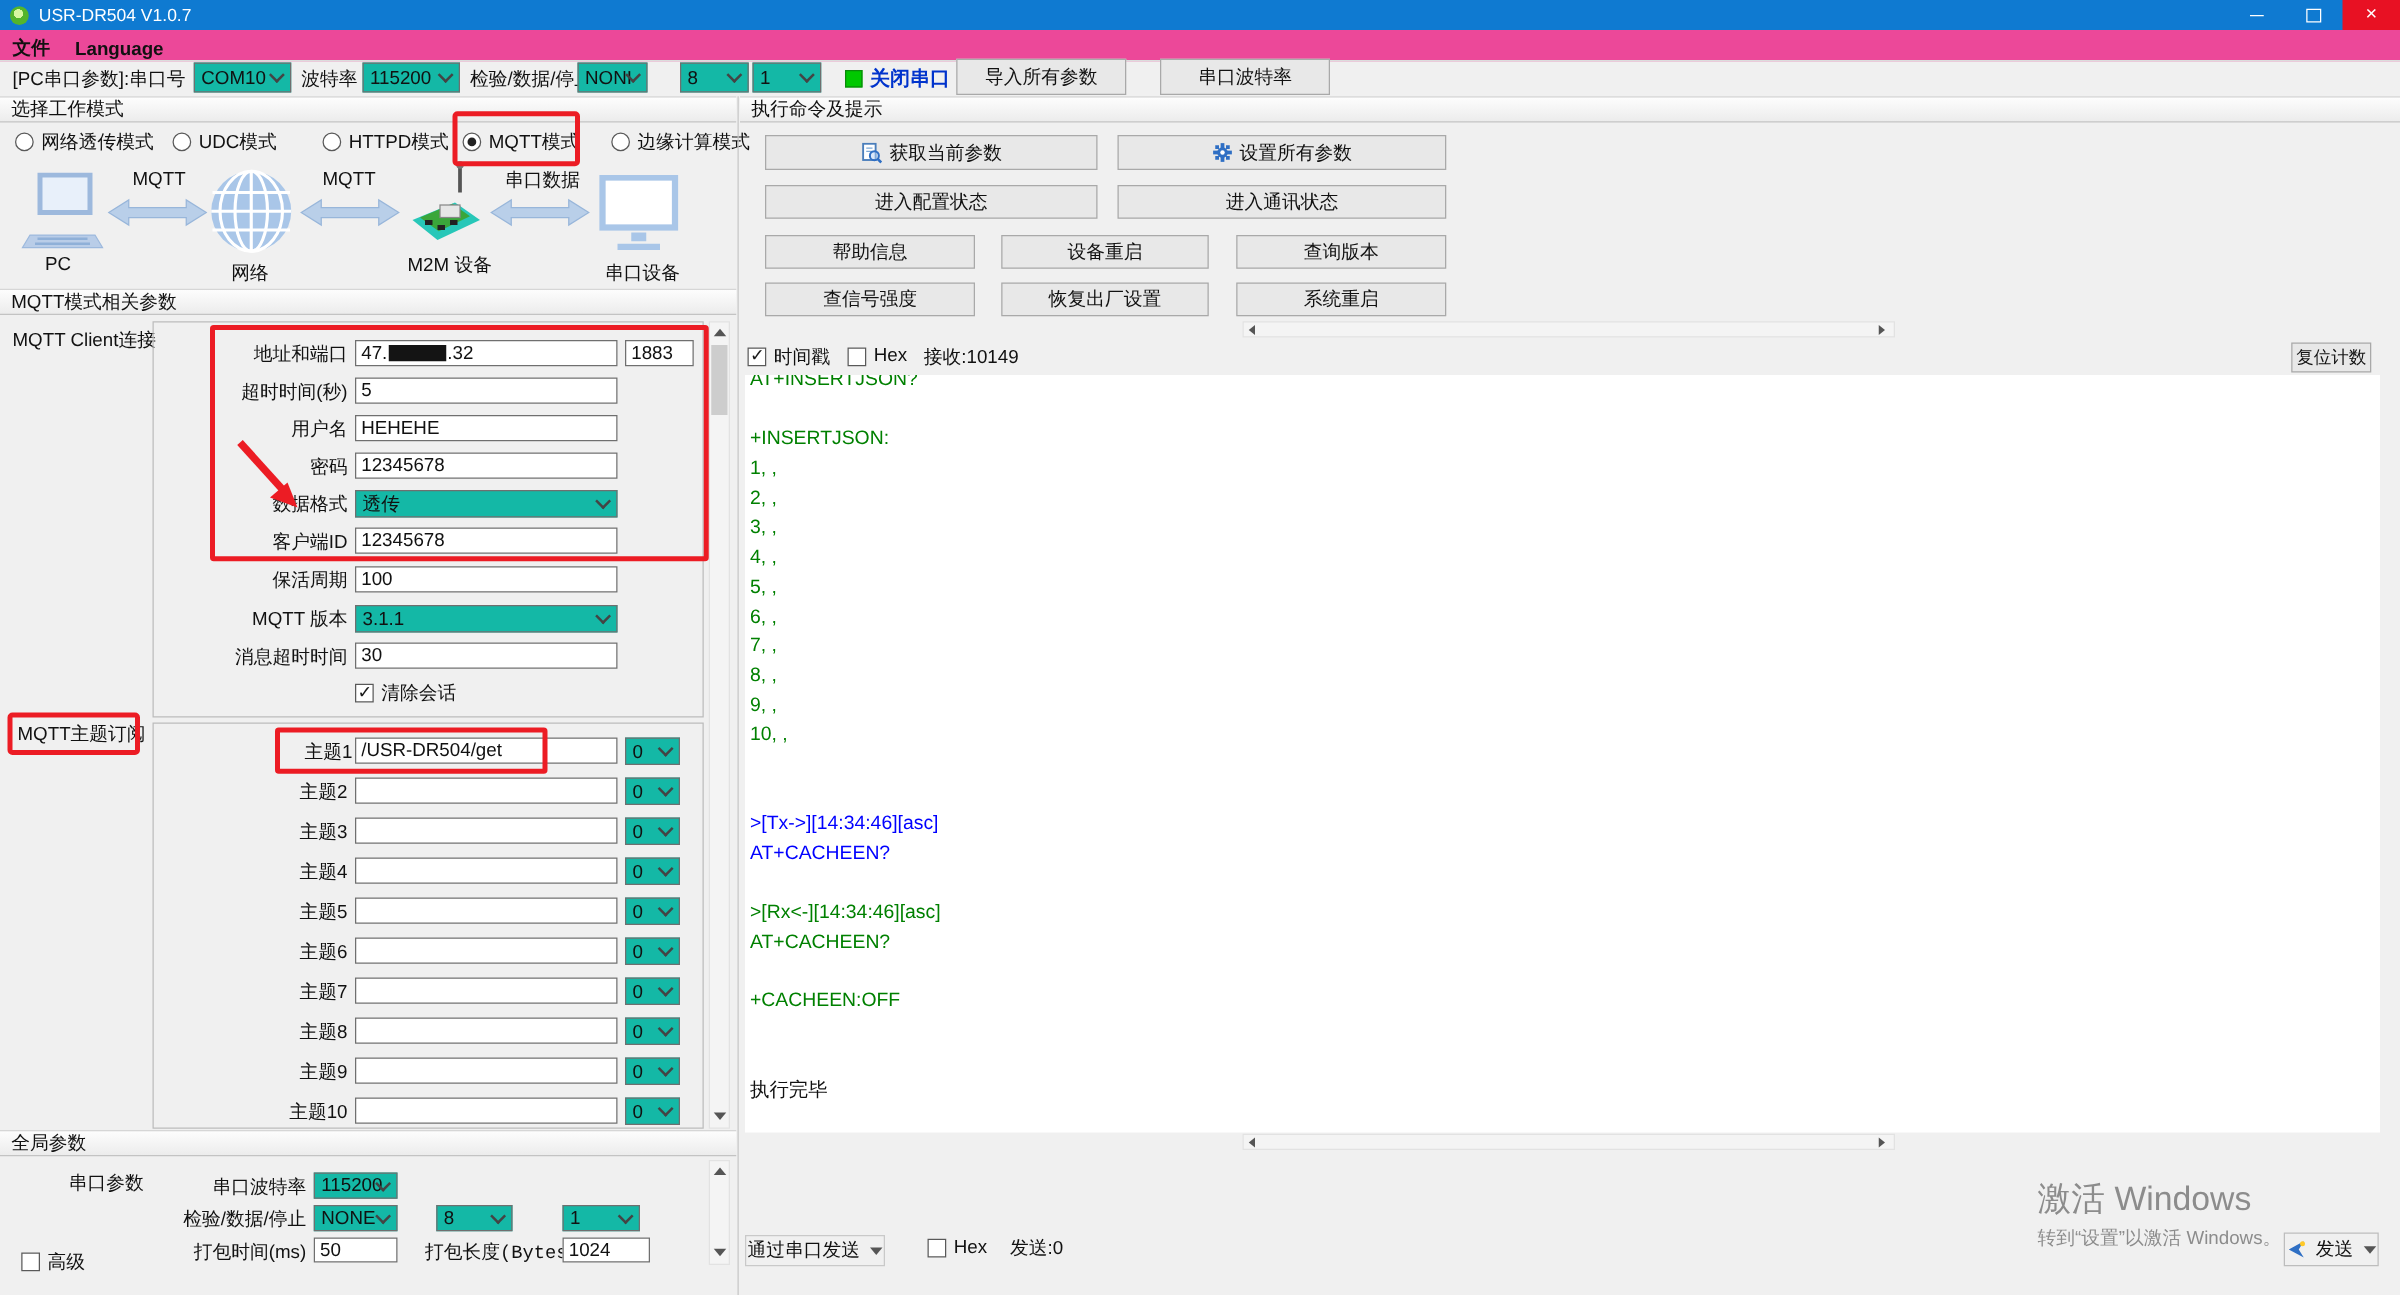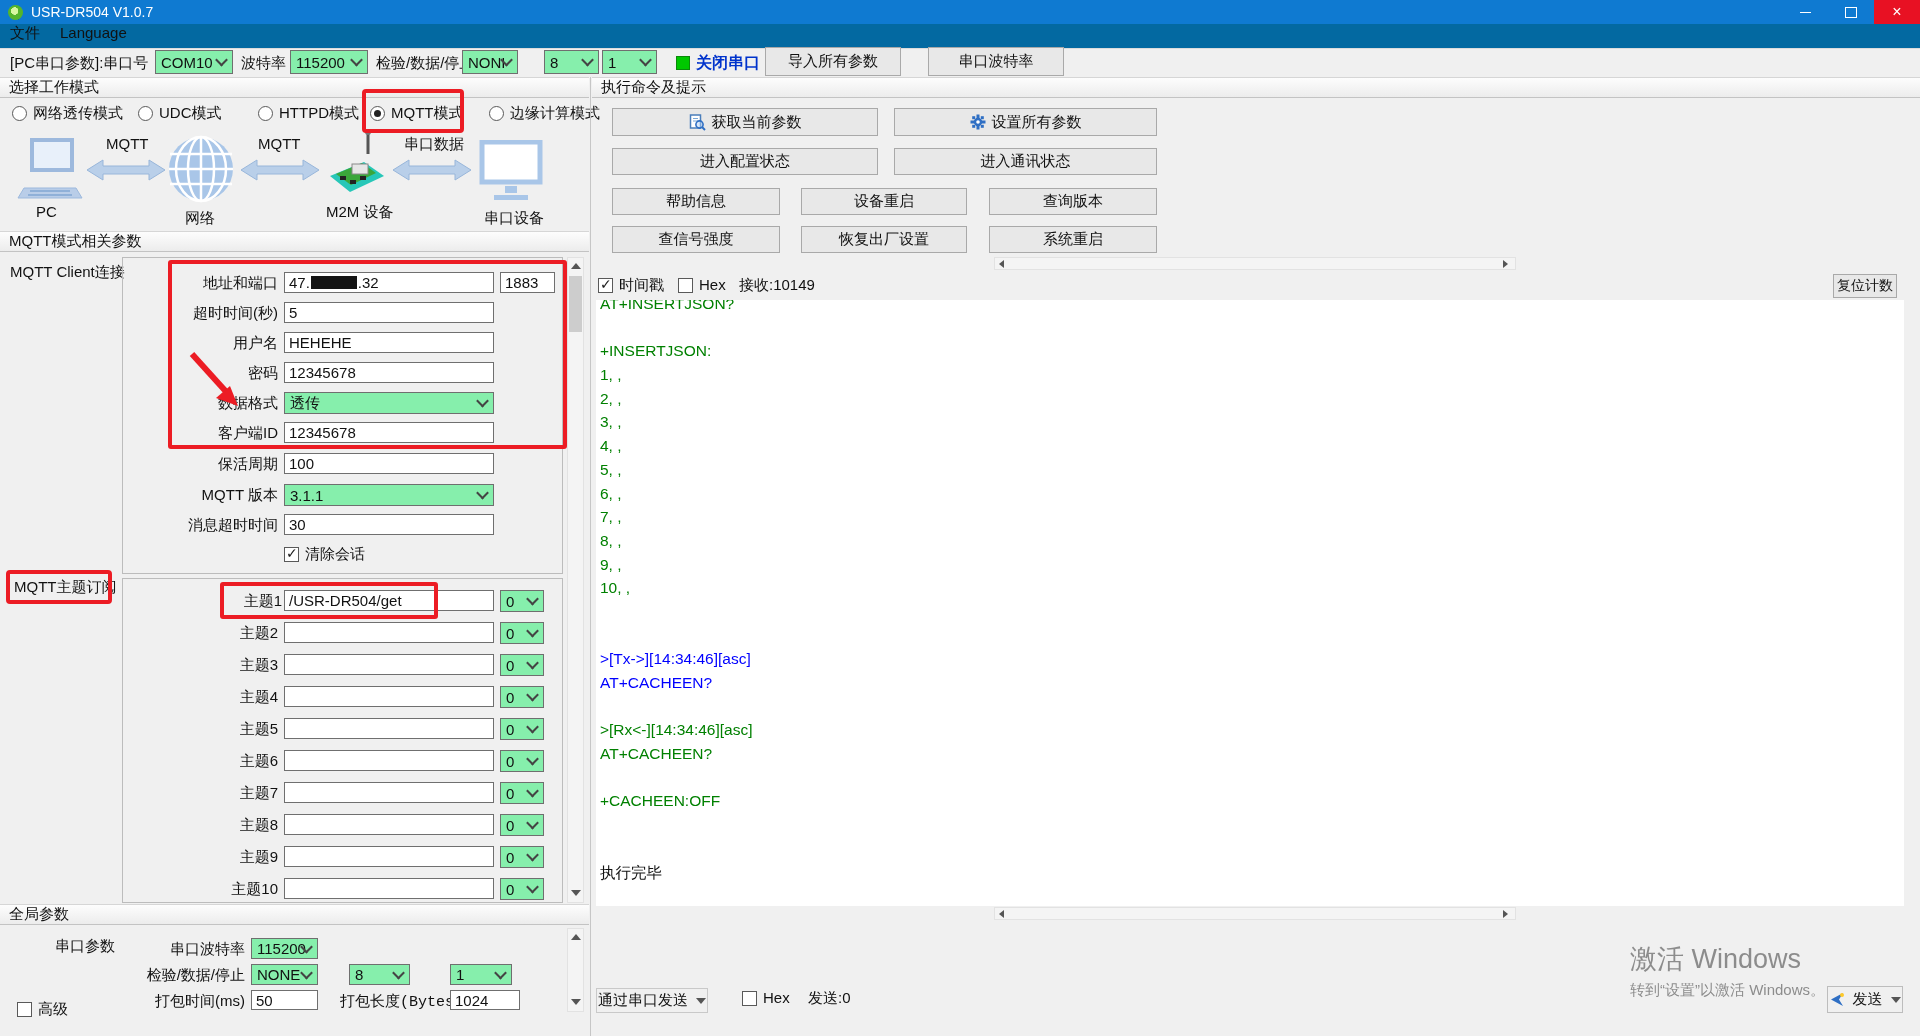--- a/index.html
+++ b/index.html
@@ -9,28 +9,28 @@
   
   .titlebar{left:0;top:0;width:1920px;height:24px;background:#0f7ad1;display:flex;align-items:center;}
   .title-text{color:#fff;font-size:14px;margin-left:8px;}
   .appicon{width:15px;height:15px;margin-left:8px;border-radius:50%;
            background:radial-gradient(circle at 45% 40%, #d8f7a0 0 30%, #54b52b 31% 75%, #2d7d14 76% 100%);}
   .wbtn{width:46px;height:24px;display:flex;align-items:center;justify-content:center;color:#fff;}
   .wbtn .minglyph{width:11px;height:1px;background:#fff;display:block;}
   .wbtn .maxglyph{width:10px;height:9px;border:1px solid #fff;display:block;}
   .wbtn.close{background:#e81123;font-size:16px;line-height:1;}
   
-  .menubar{left:0;top:24px;width:1920px;height:24px;background:#0369a1;border-bottom:1px solid #dcdcdc;
-           display:flex;align-items:flex-start;}
+  .menubar{left:0;top:24px;width:1920px;height:24px;background:#ec4899;border-bottom:1px solid #dcdcdc;
+           display:flex;align-items:flex-end;font-weight:bold;}
   .menu-item{padding:0 10px;font-size:15px;}
   
   .lbl{position:absolute;font-size:15px;white-space:nowrap;}
   .inp{position:absolute;background:#fff;border:1px solid #6f6f6f;font-size:15px;padding:0 4px;
        box-sizing:border-box;font-family:inherit;color:#111;}
-  .sel{position:absolute;background:#86efac;border:1px solid #6f6f6f;font-size:15px;
+  .sel{position:absolute;background:#14b8a6;border:1px solid #6f6f6f;font-size:15px;
        box-sizing:border-box;display:flex;align-items:center;padding:0 18px 0 5px;overflow:hidden;white-space:nowrap;}
   .chev{position:absolute;right:6px;top:50%;width:7px;height:7px;border-right:2px solid #444;
         border-bottom:2px solid #444;transform:translateY(-72%) rotate(45deg);}
   .btn{position:absolute;background:#e8e8e8;border:1px solid #a9a9a9;display:flex;align-items:center;
        justify-content:center;font-size:15px;box-sizing:border-box;gap:6px;}
   .hdrbar{position:absolute;height:21px;background:linear-gradient(#fdfdfd,#ececec);
           border-top:1px solid #d6d6d6;border-bottom:1px solid #c3c3c3;display:flex;align-items:center;
           padding-left:9px;font-size:15px;box-sizing:border-box;}
   .gbox{position:absolute;border:1px solid #bcbcbc;box-sizing:border-box;}
   .cb{position:absolute;width:15px;height:15px;background:#fff;border:1px solid #595959;box-sizing:border-box;}

